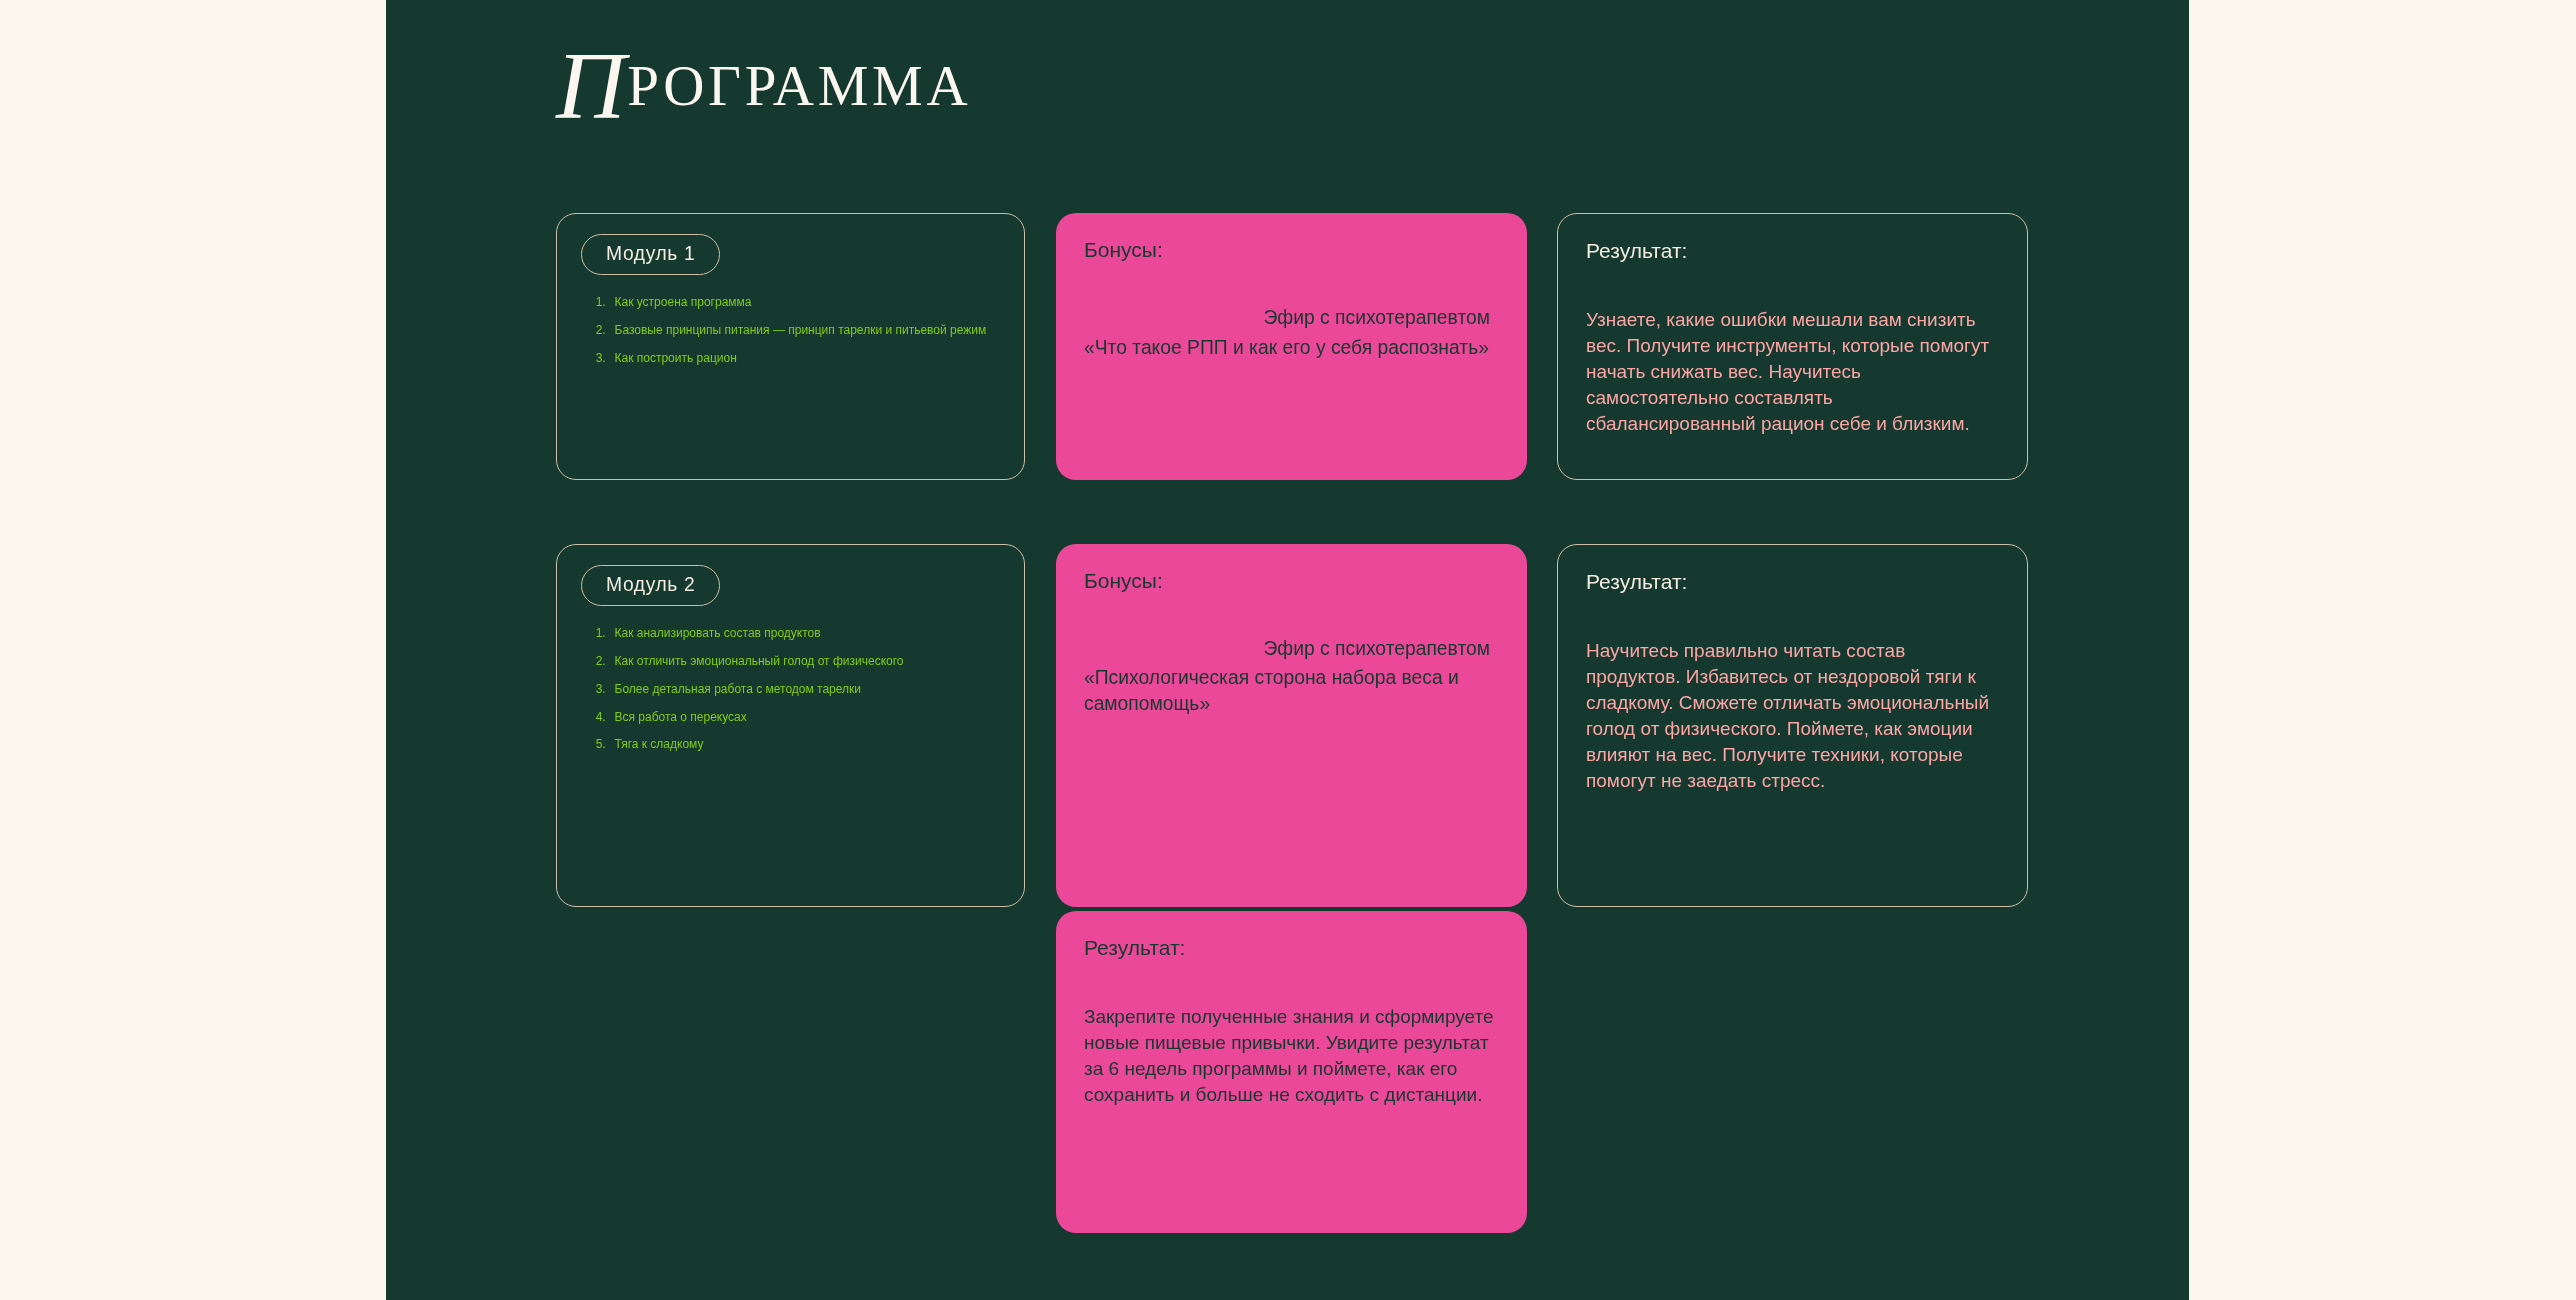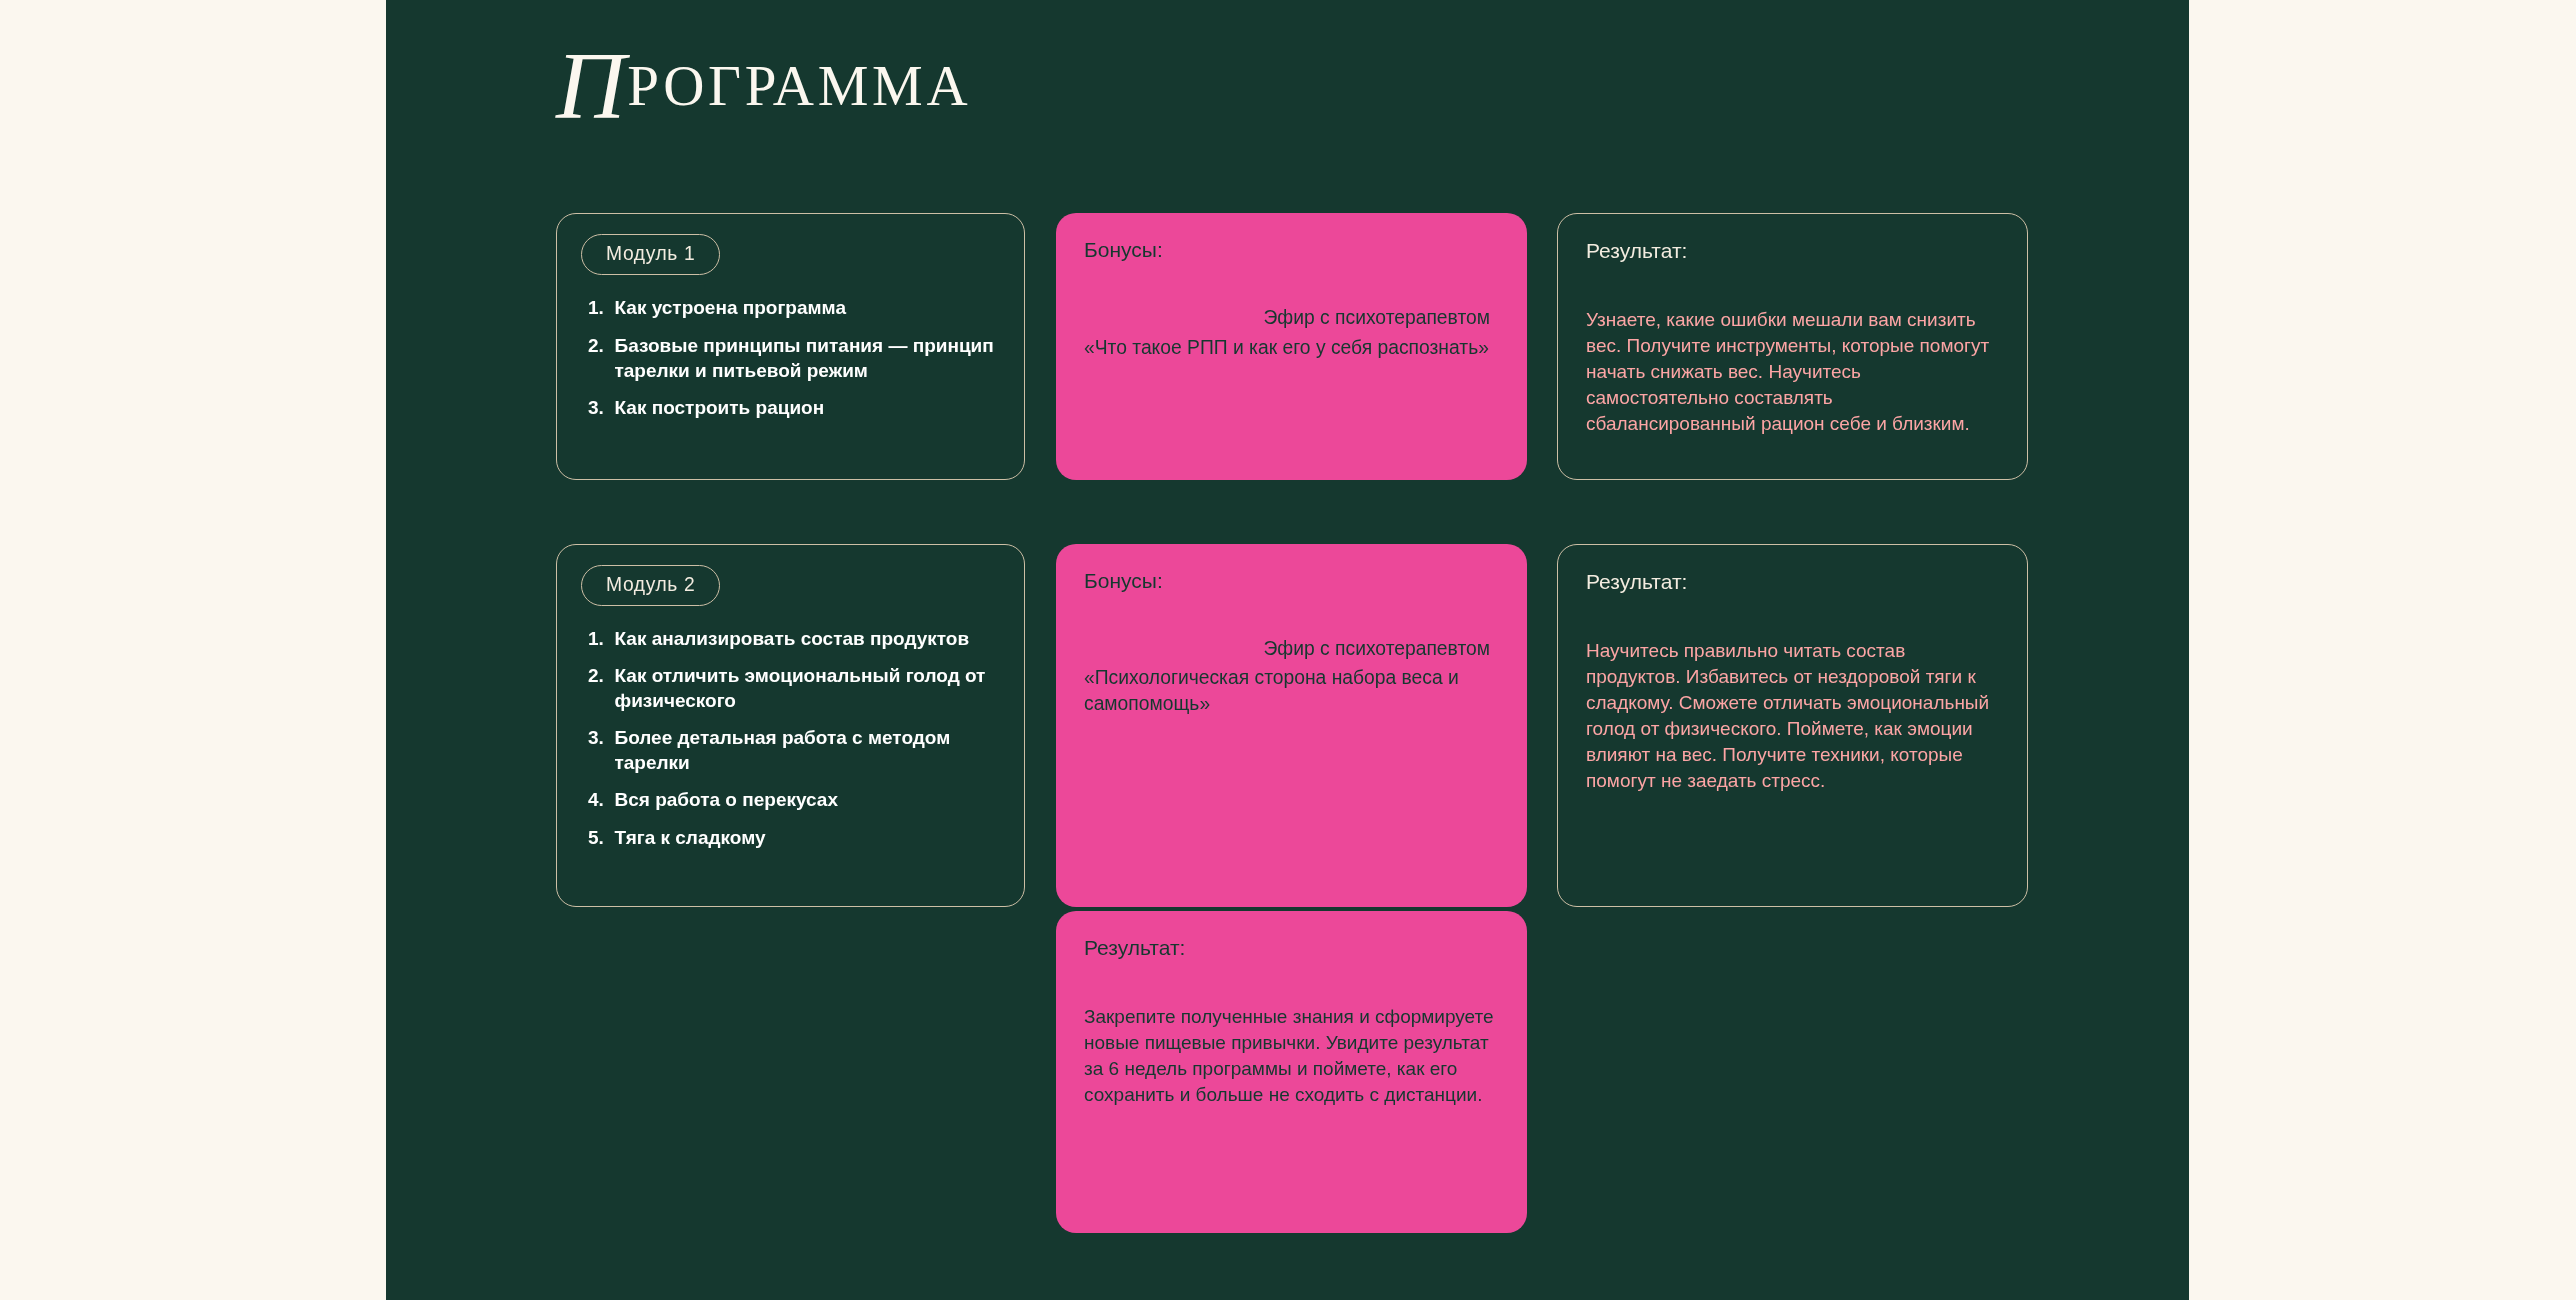--- a/index.html
+++ b/index.html
@@ -90,24 +90,23 @@
     color: #f3ece0;
     font-size: 19.3px;
     letter-spacing: 0.6px;
     padding: 8.3px 24px 9.2px 24px;
     margin: 20px 0 0 24px;
   }
   ol.mod-list {
     margin: 20px 28px 24px 28px;
     padding: 0 0 0 24px;
     list-style: decimal;
-    color: #ffffff;
-    font-size: 19px;
+    color: #84cc16;
+    font-size: 12px;
     line-height: 1.32;
-    font-weight: bold;
   }
   ol.mod-list li {
     margin-bottom: 12px;
     padding-left: 5.5px;
   }
   ol.mod-list li:last-child { margin-bottom: 0; }
 
   .card-head {
     font-size: 21px;
     line-height: 1.2;

